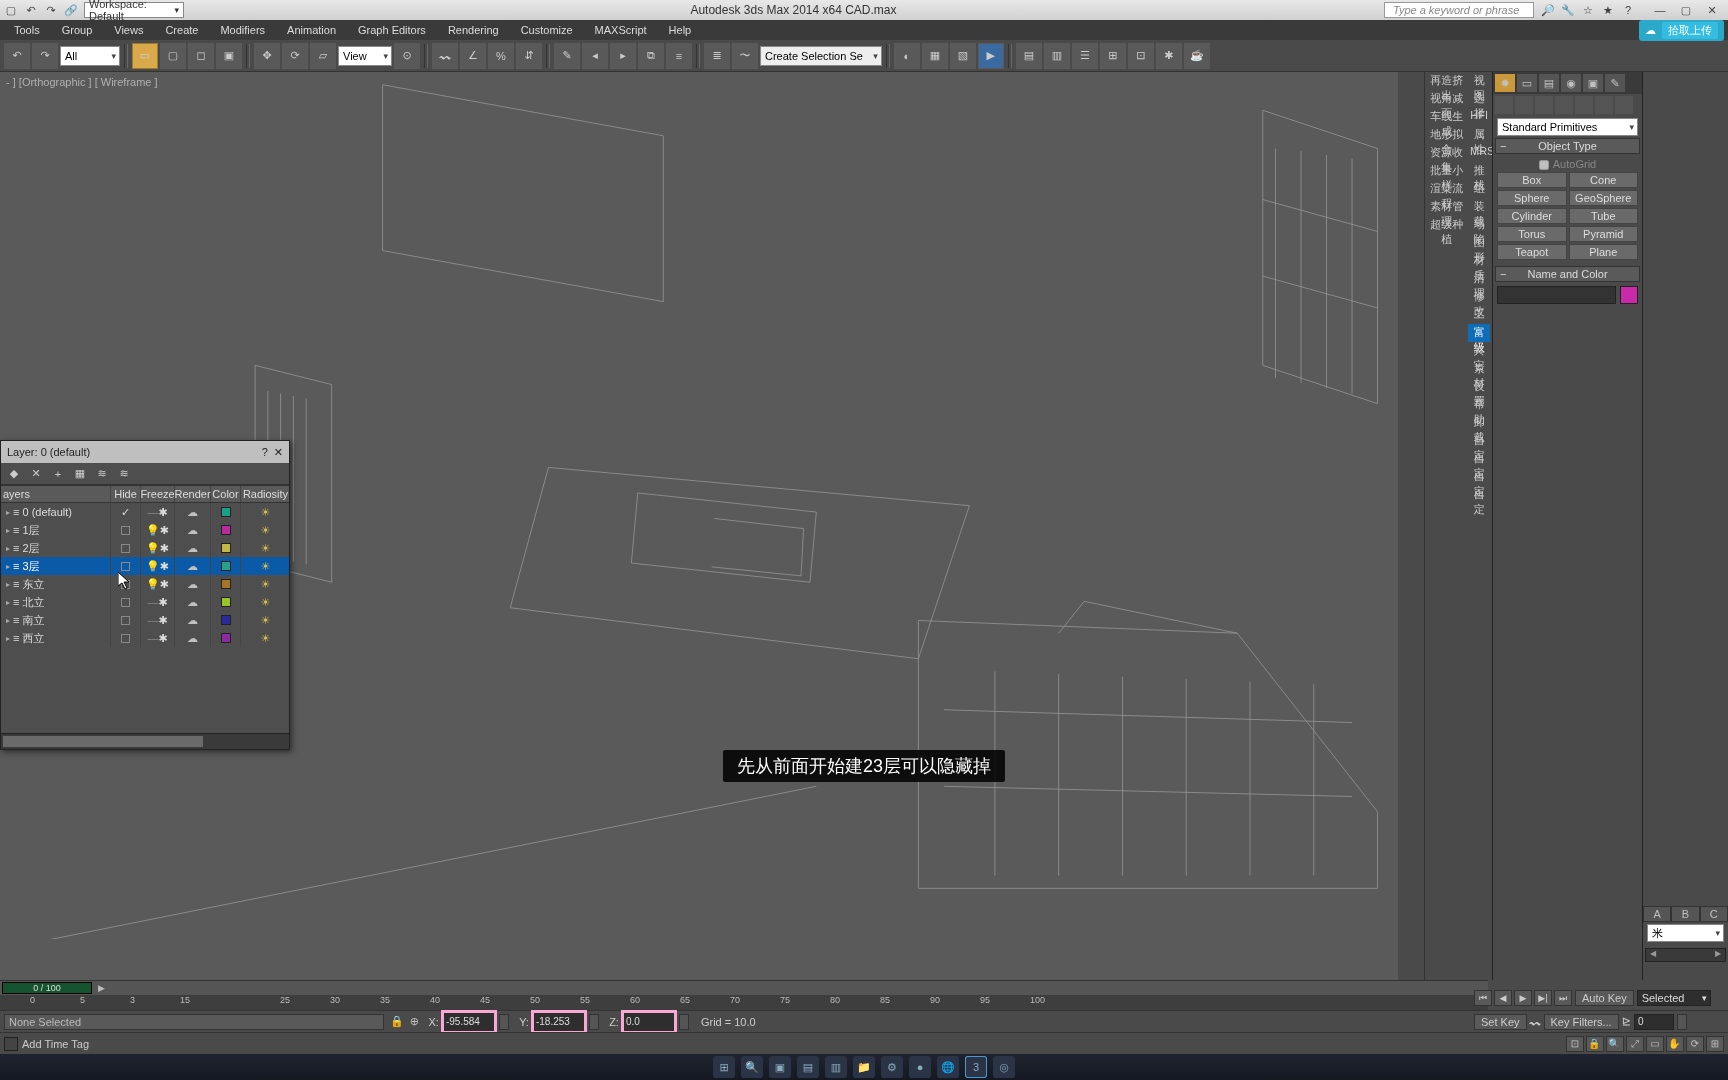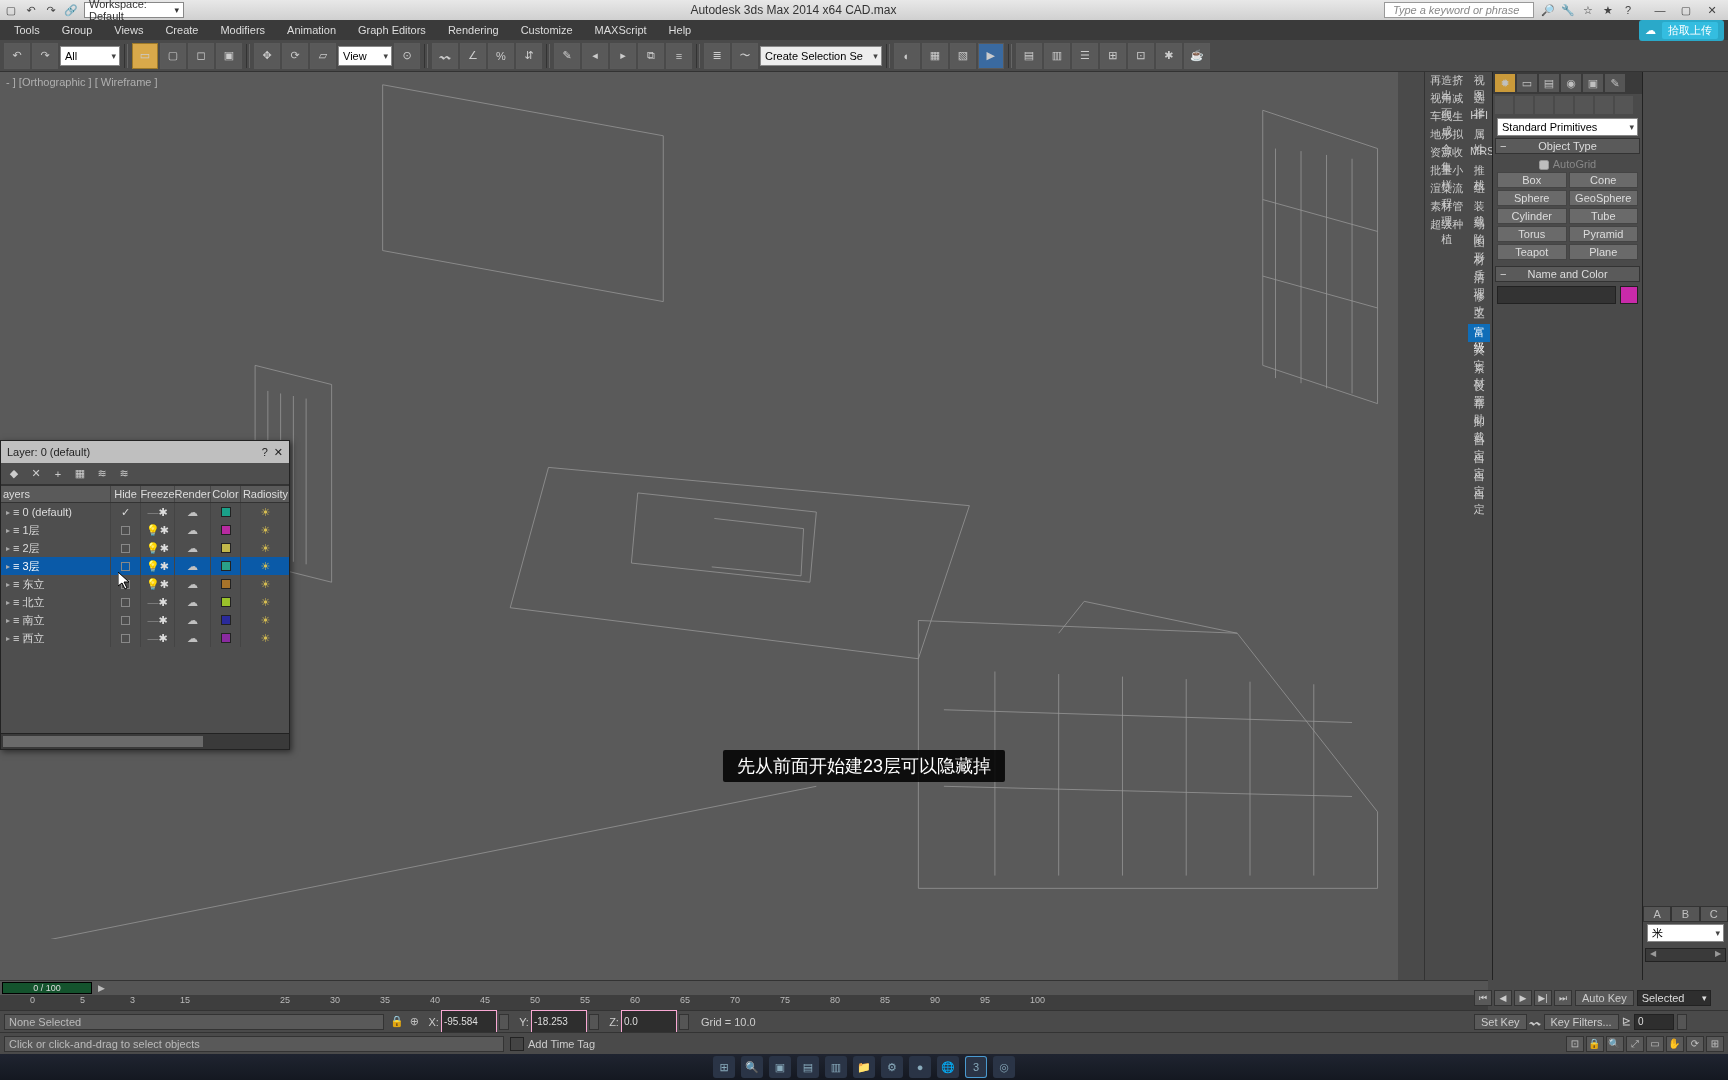--- a/index.html
+++ b/index.html
@@ -104,21 +104,21 @@
 .time-ruler { position: absolute; left: 0; right: 240px; height: 30px; bottom: 70px; background: #4a4a4a; border-top: 1px solid #333; }
 .time-slider { height: 14px; background: #555; position: relative; }
 .slider-thumb { position: absolute; left: 2px; top: 1px; width: 90px; height: 12px; background: #14532d; border: 1px solid #000000; text-align: center; font-size: 9px; line-height: 10px; color: #ddd; }
 .slider-thumb::after { content:"▶"; position:absolute; right:-14px; top:0; font-size:9px; color:#bbb; }
 .ruler { height: 16px; background: #3e3e3e; position: relative; }
 .ruler .tick { position: absolute; top: 0; font-size: 9px; color: #bbb; }
 .status-row { position: absolute; left: 0; right: 0; bottom: 48px; height: 22px; background: #4a4a4a; border-top: 1px solid #333; display: flex; align-items: center; padding: 0 4px; gap: 6px; }
 .status-box { flex: 1; max-width: 380px; height: 16px; background: #595959; border: 1px solid #333; color: #bbb; padding: 0 4px; display: flex; align-items: center; }
 .coord { display: flex; align-items: center; gap: 2px; }
 .coord label { width: 14px; text-align: right; color: #ccc; }
-.coord input { width: 56px; height: 24px; background: #2e2e2e; border: 1px solid #f9a8d4; color: #ddd; padding: 0 2px; font-size: 10px; }
+.coord input { width: 56px; height: 24px; background: #2e2e2e; border: 3px solid #f9a8d4; color: #ddd; padding: 0 2px; font-size: 10px; }
 .spin { width: 10px; height: 16px; background: #555; border: 1px solid #333; }
 .grid-lbl { color: #ccc; margin-left: 6px; }
 .key-area { position: absolute; right: 4px; bottom: 48px; height: 44px; width: 250px; display: flex; flex-wrap: wrap; align-items: center; gap: 3px; z-index: 2; }
 .key-btn { height: 16px; padding: 0 6px; background: #595959; border: 1px solid #333; color: #ccc; display: flex; align-items: center; }
 .key-drop { height: 16px; background: #2e2e2e; border: 1px solid #222; color: #ddd; padding: 0 14px 0 4px; position: relative; width: 74px; display: flex; align-items: center; }
 .key-drop::after { content:"▾"; position:absolute; right:3px; font-size:9px; }
 .play-ctrl { display: flex; gap: 2px; }
 .play-ctrl span { width: 18px; height: 16px; background: #595959; border: 1px solid #333; display: inline-flex; align-items: center; justify-content: center; font-size: 9px; color: #ccc; }
 .cur-frame { width: 40px; height: 16px; background: #2e2e2e; border: 1px solid #222; color: #ddd; padding: 0 3px; font-size: 10px; display: flex; align-items: center; }
 
@@ -678,21 +678,20 @@
   <span class="key-drop">Selected</span>
   <span class="key-btn">Set Key</span>
   <span style="color:#ccc">〰</span>
   <span class="key-btn">Key Filters...</span>
   <span style="color:#ccc">⊵</span>
   <span class="cur-frame">0</span>
   <span class="spin"></span>
 </div>
 
 <div class="prompt-row">
-  <div class="prompt-box">Click or click-and-drag to select objects</div>
   <div class="tag-row">
     <span class="tbx"></span>
     <span class="atl">Add Time Tag</span>
   </div>
   <div class="mini">
     <span>⊡</span>
     <span>🔒</span>
     <span>🔍</span>
     <span>⤢</span>
     <span>▭</span>

